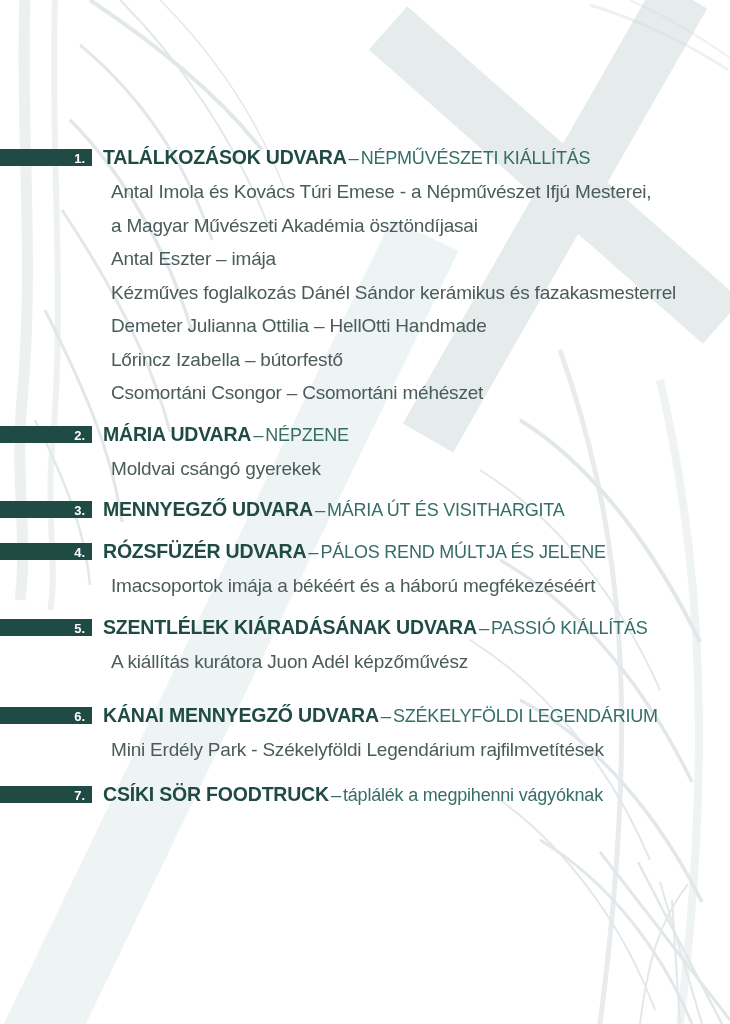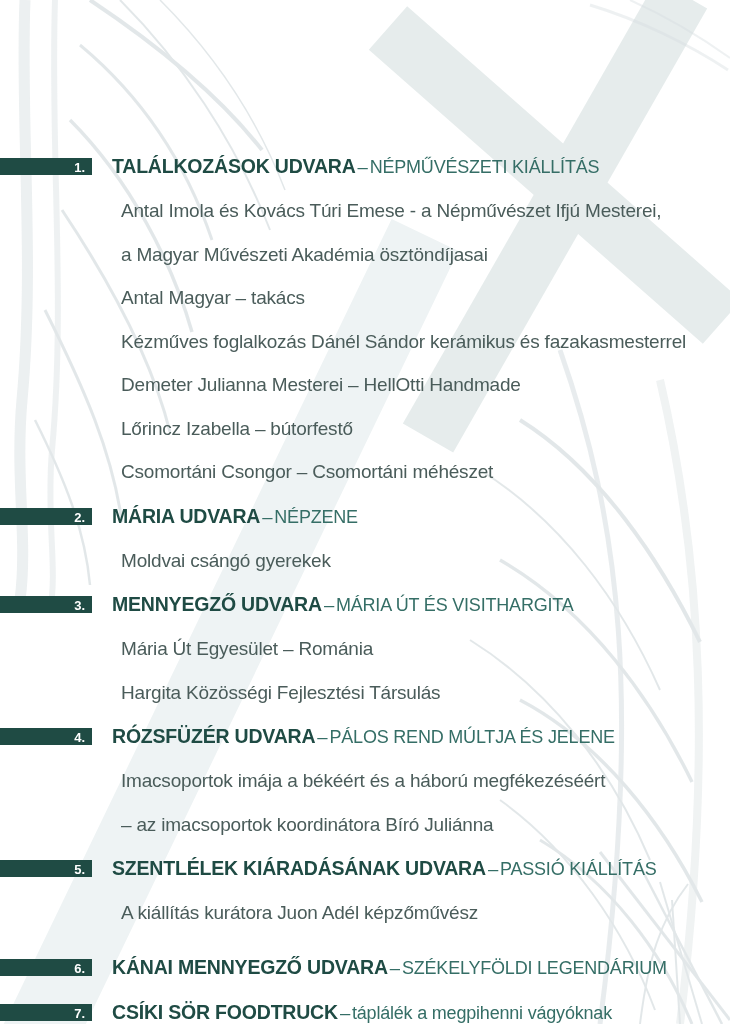--- a/index.html
+++ b/index.html
@@ -24,21 +24,21 @@
     position: absolute;
     left: 103px; top: 144px;
     width: 610px;
     z-index: 1;
   }
   .section { margin: 0 0 15px 0; }
   .section:nth-of-type(5) { margin-bottom: 28px; }
   .section:nth-of-type(6) { margin-bottom: 18px; }
   .heading-row { position: relative; }
   .heading-row h2 {
-    margin: 9px;
+    margin: 0;
     font-size: 19.5px;
     line-height: 26px;
     white-space: nowrap;
     font-weight: bold;
     color: #1f4b44;
     letter-spacing: -0.2px;
   }
   .heading-row .sep {
     font-weight: normal;
     color: #356e66;
@@ -60,21 +60,21 @@
     padding-right: 7px;
   }
   .badge span {
     color: #ffffff;
     font-weight: bold;
     font-size: 13px;
     line-height: 17px;
   }
   .lines { margin: 0; }
   .line {
-    margin: 18px;
+    margin: 8px;
     font-size: 19px;
     line-height: 25.5px;
     color: #4a5c5a;
     white-space: nowrap;
     letter-spacing: -0.2px;
   }
 </style>
 </head>
 <body>
 
@@ -130,23 +130,23 @@
     <div class="section">
       <div class="heading-row">
         <div class="badge">
           <span>1.</span>
         </div>
         <h2><span>TALÁLKOZÁSOK UDVARA</span><span class="sep">–</span><span class="sub">NÉPMŰVÉSZETI KIÁLLÍTÁS</span></h2>
       </div>
       <div class="lines">
           <p class="line">Antal Imola és Kovács Túri Emese - a Népművészet Ifjú Mesterei,</p>
           <p class="line">a Magyar Művészeti Akadémia ösztöndíjasai</p>
-          <p class="line">Antal Magyar – takács</p>
+          <p class="line">Antal Eszter – imája</p>
           <p class="line">Kézműves foglalkozás Dánél Sándor kerámikus és fazakasmesterrel</p>
-          <p class="line">Demeter Julianna Mesterei – HellOtti Handmade</p>
+          <p class="line">Demeter Julianna Ottilia – HellOtti Handmade</p>
           <p class="line">Lőrincz Izabella – bútorfestő</p>
           <p class="line">Csomortáni Csongor – Csomortáni méhészet</p>
         </div>
     </div>
 
     <div class="section">
       <div class="heading-row">
         <div class="badge">
           <span>2.</span>
         </div>
@@ -157,36 +157,31 @@
         </div>
     </div>
 
     <div class="section">
       <div class="heading-row">
         <div class="badge">
           <span>3.</span>
         </div>
         <h2><span>MENNYEGZŐ UDVARA</span><span class="sep">–</span><span class="sub">MÁRIA ÚT ÉS VISITHARGITA</span></h2>
       </div>
-      <div class="lines">
-          <p class="line">Mária Út Egyesület – Románia</p>
-          <p class="line">Hargita Közösségi Fejlesztési Társulás</p>
-        </div>
     </div>
 
     <div class="section">
       <div class="heading-row">
         <div class="badge">
           <span>4.</span>
         </div>
         <h2><span>RÓZSFÜZÉR UDVARA</span><span class="sep">–</span><span class="sub">PÁLOS REND MÚLTJA ÉS JELENE</span></h2>
       </div>
       <div class="lines">
           <p class="line">Imacsoportok imája a békéért és a háború megfékezéséért</p>
-          <p class="line">– az imacsoportok koordinátora Bíró Juliánna</p>
         </div>
     </div>
 
     <div class="section">
       <div class="heading-row">
         <div class="badge">
           <span>5.</span>
         </div>
         <h2><span>SZENTLÉLEK KIÁRADÁSÁNAK UDVARA</span><span class="sep">–</span><span class="sub">PASSIÓ KIÁLLÍTÁS</span></h2>
       </div>
@@ -195,20 +190,23 @@
         </div>
     </div>
 
     <div class="section">
       <div class="heading-row">
         <div class="badge">
           <span>6.</span>
         </div>
         <h2><span>KÁNAI MENNYEGZŐ UDVARA</span><span class="sep">–</span><span class="sub">SZÉKELYFÖLDI LEGENDÁRIUM</span></h2>
       </div>
+      <div class="lines">
+          <p class="line">Mini Erdély Park - Székelyföldi Legendárium rajfilmvetítések</p>
+        </div>
     </div>
 
     <div class="section">
       <div class="heading-row">
         <div class="badge">
           <span>7.</span>
         </div>
         <h2><span>CSÍKI SÖR FOODTRUCK</span><span class="sep">–</span><span class="sub">táplálék a megpihenni vágyóknak</span></h2>
       </div>
       <div class="lines"></div>

